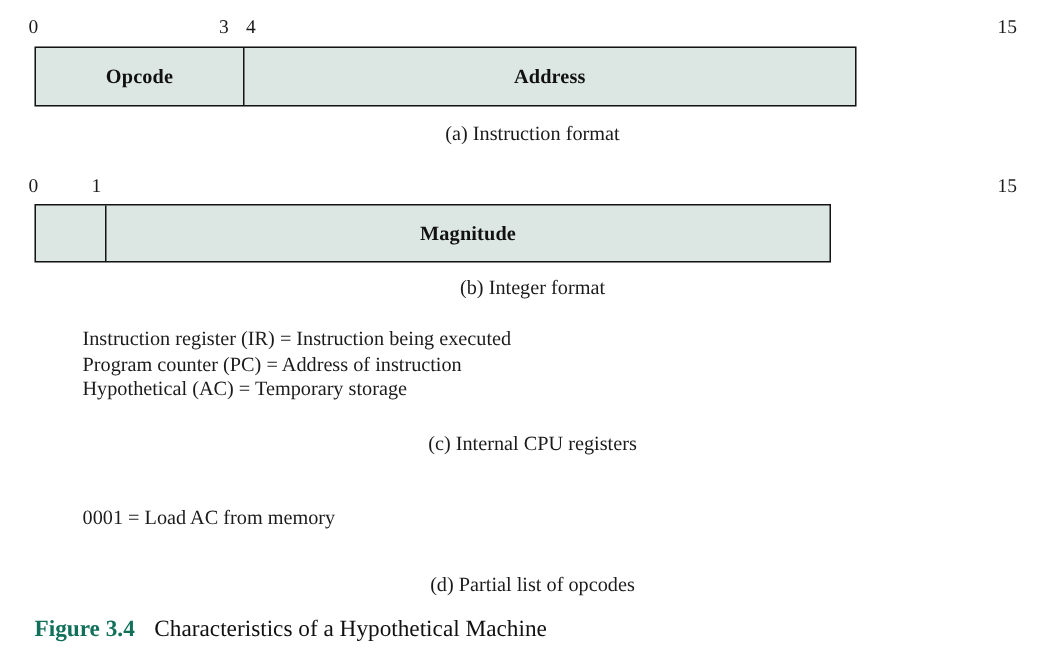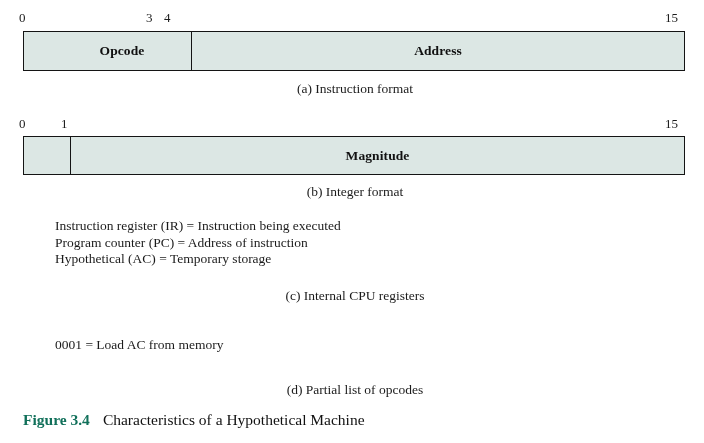--- a/index.html
+++ b/index.html
@@ -110,38 +110,38 @@
 
 <div class="figure-root">
 
   <div class="bit-ruler" style="left:0; top:8px; width:704px;">
     <span class="bit-label" style="left:19px;">0</span>
     <span class="bit-label" style="left:146px;">3</span>
     <span class="bit-label" style="left:164px;">4</span>
     <span class="bit-label" style="left:665px;">15</span>
   </div>
 
-  <div class="format-box" style="left:23px; top:31px; width:662px; height:40px;padding-left:29px;">
+  <div class="format-box" style="left:23px; top:31px; width:548px; height:40px;">
     <div class="format-cell" style="width:138px;">
       <span>Opcode</span>
     </div>
     <div class="format-cell with-divider" style="flex:1;">
       <span>Address</span>
     </div>
   </div>
 
   <div class="sub-caption offset-center" style="top:80px;">(a) Instruction format</div>
 
   <div class="bit-ruler" style="left:0; top:114px; width:704px;">
     <span class="bit-label" style="left:19px;">0</span>
     <span class="bit-label" style="left:61px;">1</span>
     <span class="bit-label" style="left:665px;">15</span>
   </div>
 
-  <div class="format-box" style="left:23px; top:136px; width:662px; height:39px;padding-left:13px;">
+  <div class="format-box" style="left:23px; top:136px; width:531px; height:39px;padding-left:13px;">
     <div class="format-cell" style="width:33px;">
       <span></span>
     </div>
     <div class="format-cell with-divider" style="flex:1;">
       <span>Magnitude</span>
     </div>
   </div>
 
   <div class="sub-caption offset-center" style="top:183px;">(b) Integer format</div>
 

